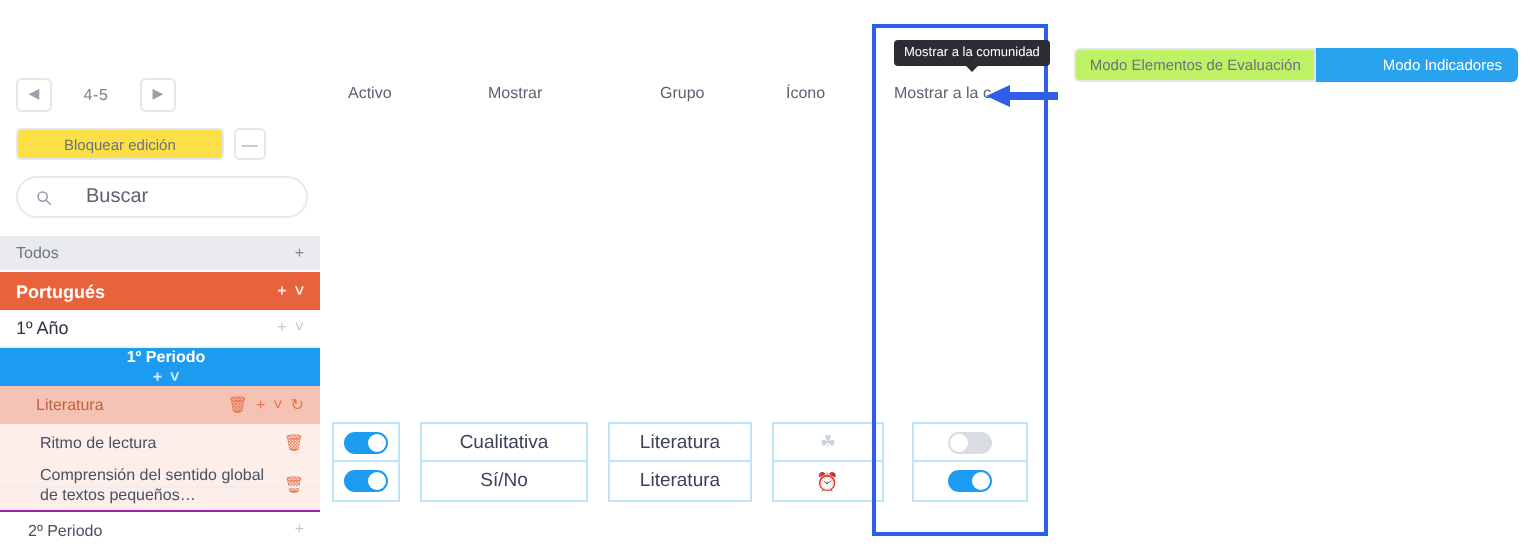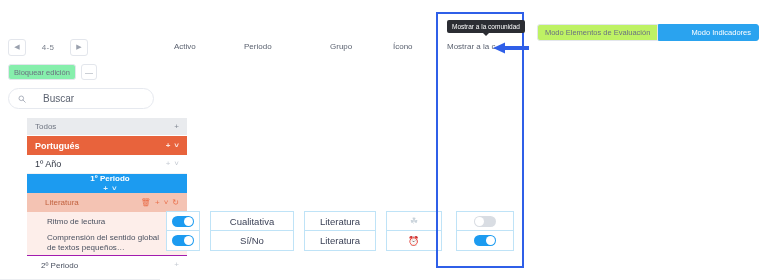--- a/index.html
+++ b/index.html
@@ -9,56 +9,56 @@
     font-family:"Liberation Sans", sans-serif;
     font-size:11px;
     color:#3c4257;
     overflow:hidden;
     position:relative;
   }
   .app{position:absolute;inset:0;}
 
   
   .left-panel{
-    position:absolute;left:0;top:0;width:160px;height:280px;
+    position:absolute;left:0;top:0;width:160px;height:244px;
     background:#ffffff;
   }
   .pager{
     position:absolute;left:8px;top:38px;width:80px;height:18px;
     display:flex;align-items:center;justify-content:space-between;
   }
   .pg-btn{
     width:18px;height:17px;border:1px solid #e3e6ec;border-radius:3px;
     background:#fff;display:flex;align-items:center;justify-content:center;
     font-size:7px;color:#9aa1ae;box-sizing:border-box;
   }
   .pg-label{font-size:8px;color:#7b818d;letter-spacing:.3px;}
 
   .lockrow{position:absolute;left:8px;top:64px;display:flex;gap:5px;align-items:center;}
   .lock-btn{
-    height:16px;padding:0 5px;border:1px solid #e3e6ec;border-radius:3px;background:#86efac;
+    height:16px;padding:0 23px;border:1px solid #e3e6ec;border-radius:3px;background:#fde047;
     display:flex;align-items:center;font-size:7.5px;color:#6b7280;white-space:nowrap;
     box-sizing:border-box;
     text-align:right;
   }
   .dash-btn{
     width:16px;height:16px;border:1px solid #e3e6ec;border-radius:3px;background:#fff;
     display:flex;align-items:center;justify-content:center;color:#9aa1ae;font-size:8px;
     box-sizing:border-box;
   }
 
   .search{
     position:absolute;left:8px;top:88px;width:146px;height:21px;
     border:1px solid #e6e9ef;border-radius:11px;background:#fff;
     display:flex;align-items:center;gap:5px;padding:0 9px;box-sizing:border-box;
   }
   .search .ph{font-size:10px;color:#5b6270;margin-left:12px;}
   .mag{width:8px;height:8px;flex:none;}
 
-  .tree{position:absolute;left:0;top:118px;width:160px;padding-left:27px;}
+  .tree{position:absolute;left:0;top:118px;width:160px;}
   .trow{
     position:relative;height:18px;display:flex;align-items:center;
     box-sizing:border-box;padding:0 8px;font-size:8px;
   }
   .trow .lbl{flex:1;white-space:nowrap;overflow:hidden;text-overflow:ellipsis;}
   .trow .acts{display:flex;align-items:center;gap:4px;}
   .ic{font-size:8px;line-height:1;opacity:.85;}
 
   .lvl-todos{background:#e9ebee;color:#6f7682;border-bottom:1px solid #fff;}
   .lvl-subject{background:#e8633c;color:#ffffff;font-weight:bold;font-size:9px;height:19px;}
@@ -222,21 +222,21 @@
       </div>
 
     </div>
     <div class="bottom-rule"></div>
   </div>
 
   <div class="grid">
 
     <div class="hdr">
       <span style="left:14px">Activo</span>
-      <span style="left:84px">Periodo</span>
+      <span style="left:84px">Mostrar</span>
       <span style="left:170px">Grupo</span>
       <span style="left:233px">Ícono</span>
       <span style="left:287px">Mostrar a la c..</span>
     </div>
 
     <div class="cellcol" style="left:6px;top:211px;width:34px">
       <div class="cellbox" style="height:20px">
         <span class="toggle on">
             <span class="knob"></span>
           </span>

